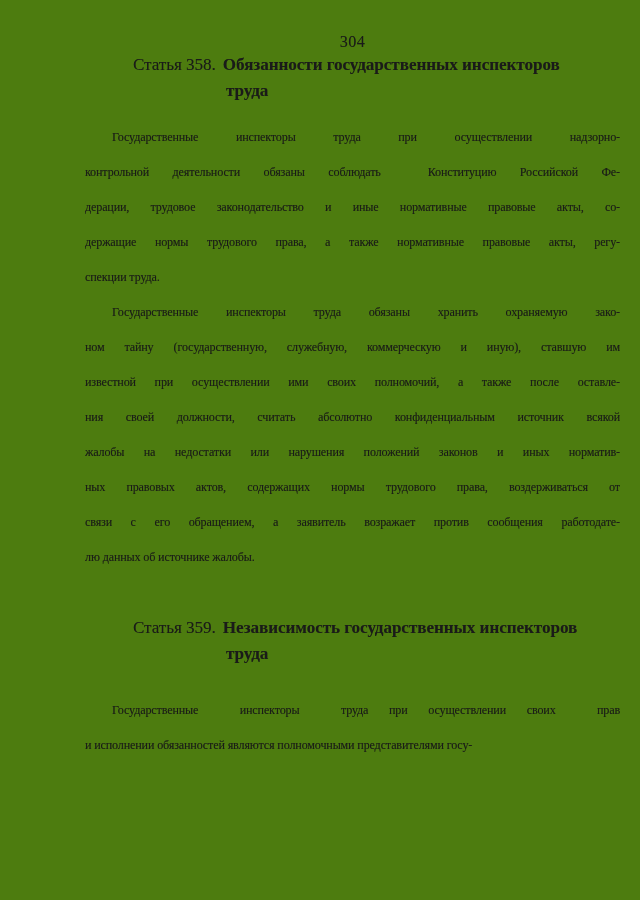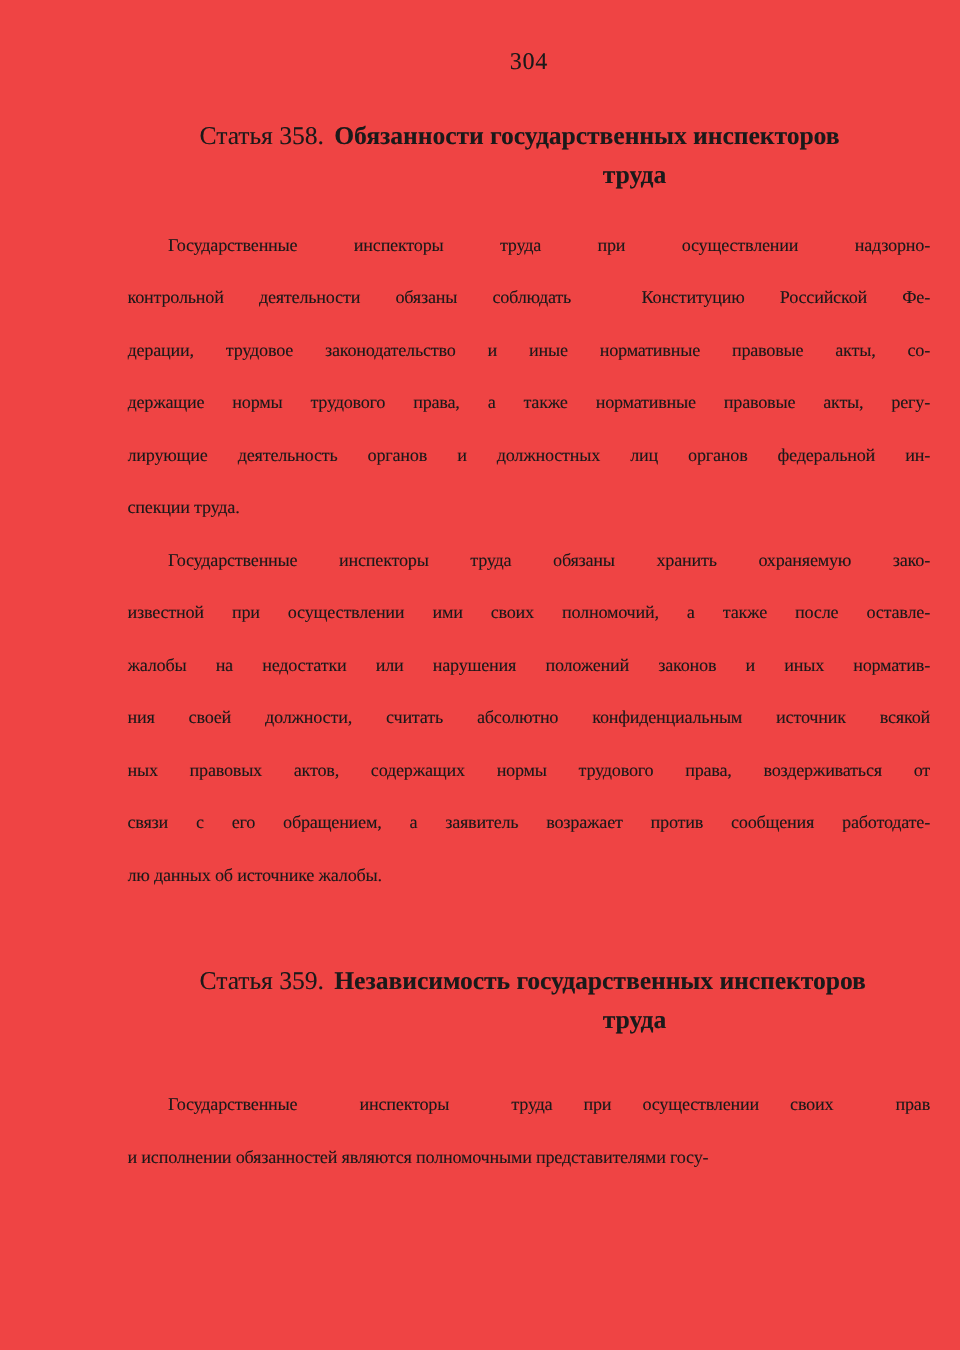--- a/index.html
+++ b/index.html
@@ -6,21 +6,21 @@
   html, body {
     margin: 0;
     padding: 0;
     background: #e8e8e8;
   }
   .page {
     position: relative;
     width: 640px;
     height: 900px;
     margin: 0 auto;
-    background: #ef4444;
+    background: #4d7c0f;
     color: #1a1a1a;
     font-family: "Liberation Serif", "DejaVu Serif", serif;
     overflow: hidden;
     text-shadow: 0.2px 0.2px 0 rgba(0,0,0,0.30);
   }
   .content {
     margin-left: 85px;
     width: 535px;
   }
   .page-number {
@@ -29,26 +29,26 @@
     text-align: center;
     font-size: 16px;
     letter-spacing: 0.5px;
   }
   .article-heading {
     font-size: 17px;
     line-height: 26px;
     font-weight: bold;
   }
   .heading-line1 { padding-left: 48px; }
-  .heading-line2 { padding-left: 141px; text-align: center; }
+  .heading-line2 { padding-left: 141px; }
   .heading-prefix {
     font-weight: normal;
     margin-right: 7px;
   }
-  .heading-358 { margin-top: 26px; }
+  .heading-358 { }
   .heading-359 { margin-top: 40px; }
   .para {
     font-size: 12px;
     line-height: 35px;
     letter-spacing: -0.1px;
   }
   .body-358 { margin-top: 16px; }
   .body-359 { margin-top: 26px; }
   .para .line {
     text-align: justify;
@@ -72,29 +72,29 @@
       <div class="article-heading heading-358">
         <div class="heading-line1"><span class="heading-prefix">Статья 358.</span><span class="heading-title">Обязанности государственных инспекторов</span></div>
         <div class="heading-line2"><span class="heading-title">труда</span></div>
       </div>
 
       <div class="para body-358">
           <div class="line first-line">Государственные инспекторы труда при осуществлении надзорно-</div>
           <div class="line">контрольной деятельности обязаны соблюдать  Конституцию Российской Фе-</div>
           <div class="line">дерации, трудовое законодательство и иные нормативные правовые акты, со-</div>
           <div class="line">держащие нормы трудового права, а также нормативные правовые акты, регу-</div>
-          <div class="line">лирующие деятельность органов и должностных лиц органов федеральной ин-</div>
           <div class="line last-line">спекции труда.</div>
         </div>
 
       <div class="para">
           <div class="line first-line">Государственные инспекторы труда обязаны хранить охраняемую зако-</div>
+          <div class="line">ном тайну (государственную, служебную, коммерческую и иную), ставшую им</div>
           <div class="line">известной при осуществлении ими своих полномочий, а также после оставле-</div>
+          <div class="line">ния своей должности, считать абсолютно конфиденциальным источник всякой</div>
           <div class="line">жалобы на недостатки или нарушения положений законов и иных норматив-</div>
-          <div class="line">ния своей должности, считать абсолютно конфиденциальным источник всякой</div>
           <div class="line">ных правовых актов, содержащих нормы трудового права, воздерживаться от</div>
           <div class="line">связи с его обращением, а заявитель возражает против сообщения работодате-</div>
           <div class="line last-line">лю данных об источнике жалобы.</div>
         </div>
     </section>
 
     <section>
       <div class="article-heading heading-359">
         <div class="heading-line1"><span class="heading-prefix">Статья 359.</span><span class="heading-title">Независимость государственных инспекторов</span></div>
         <div class="heading-line2"><span class="heading-title">труда</span></div>

